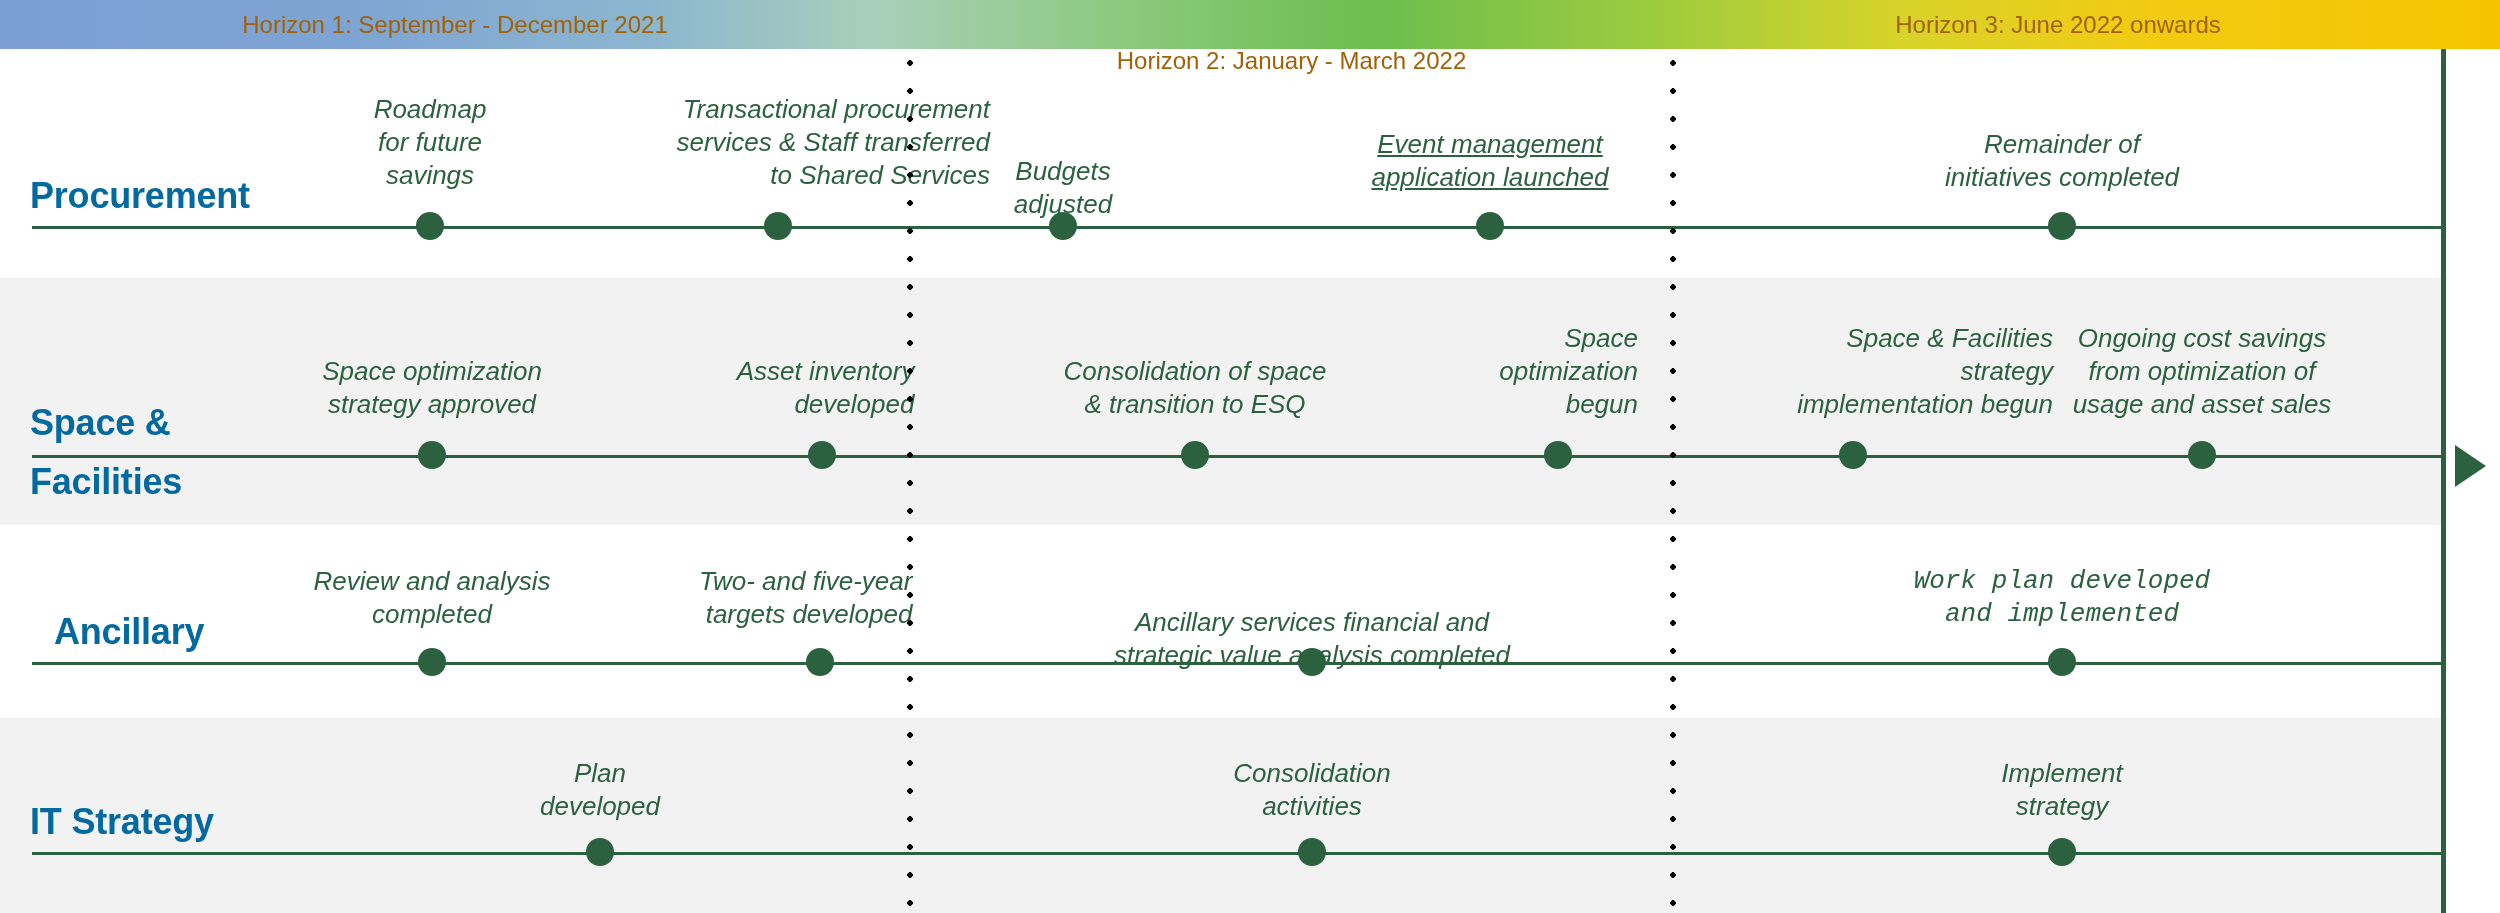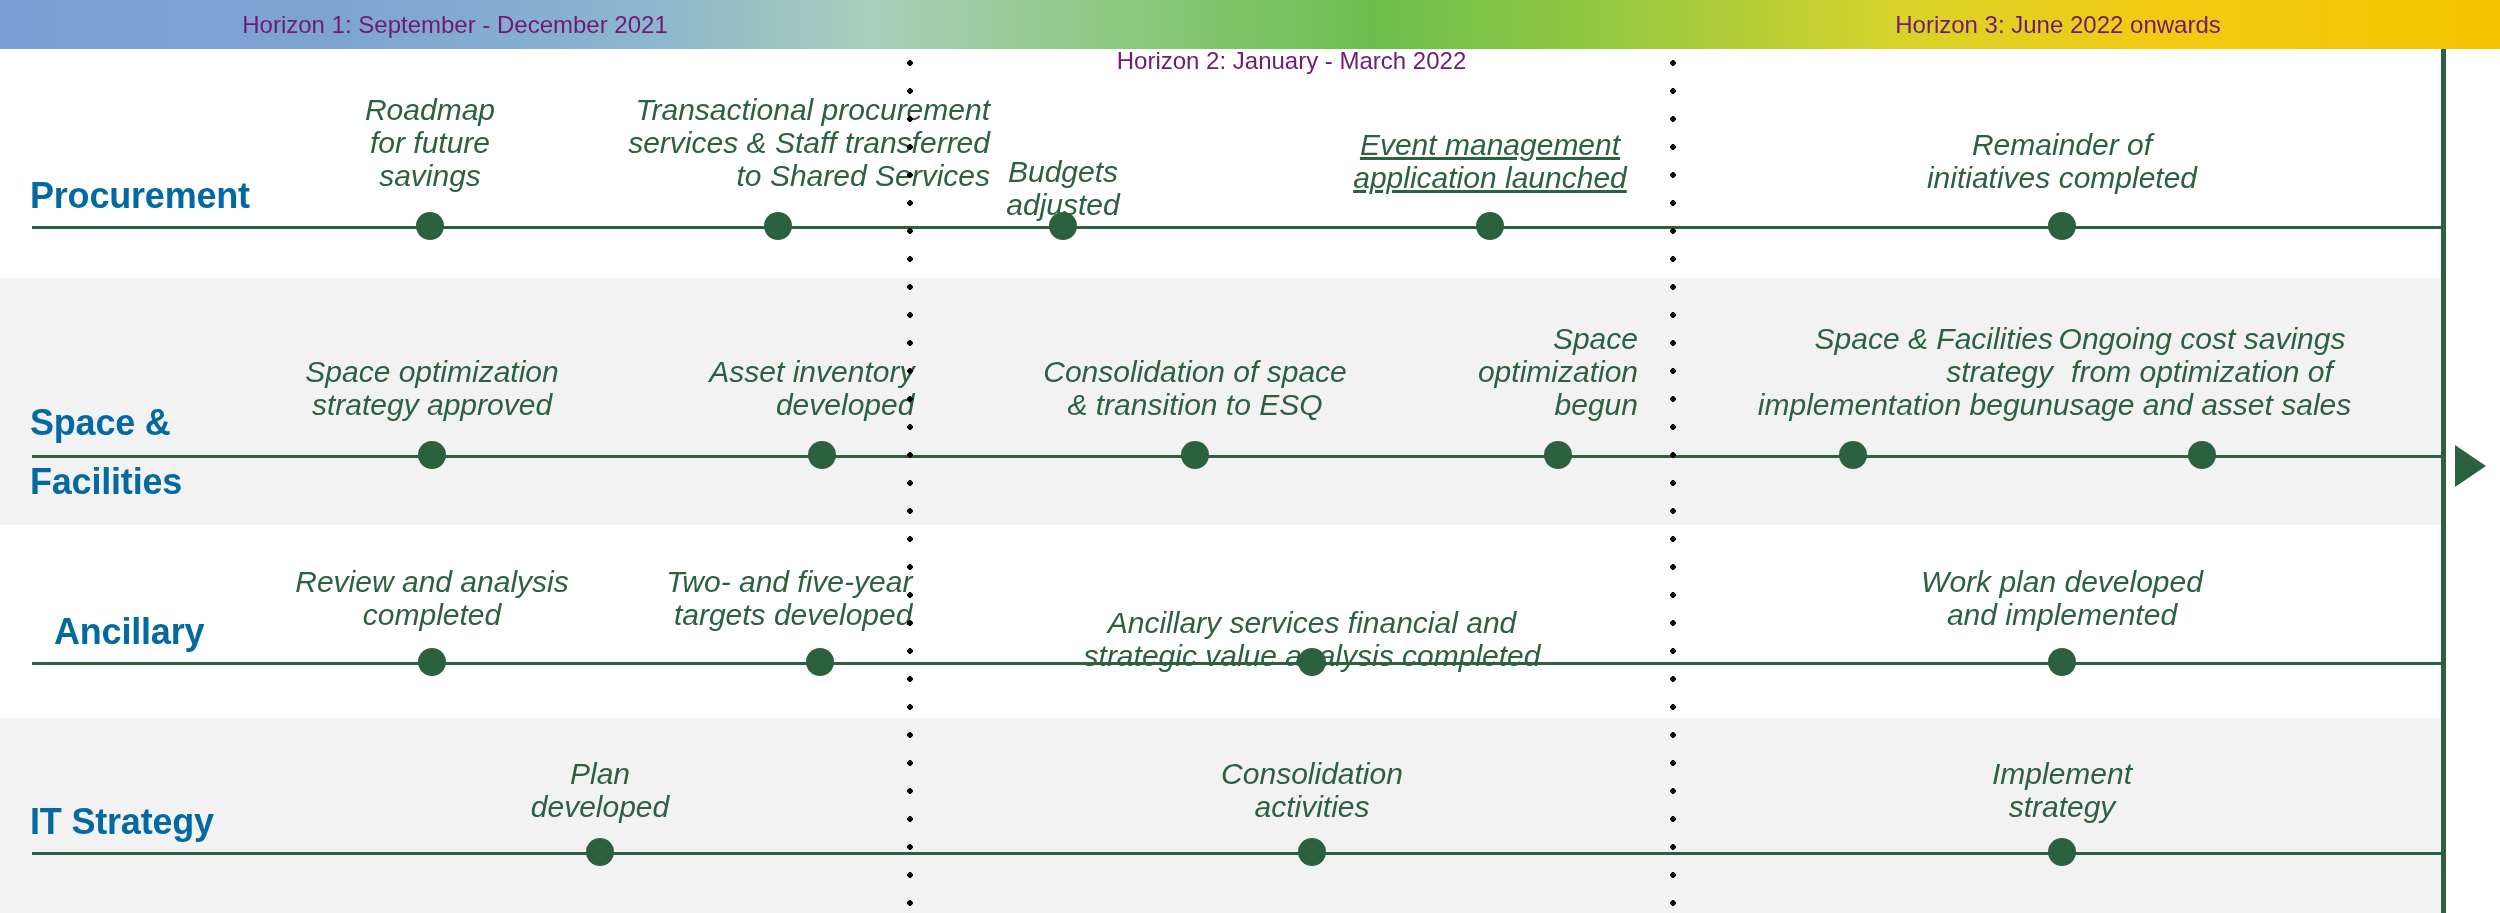--- a/index.html
+++ b/index.html
@@ -39,21 +39,21 @@
         #f2cb12 86%,
         #f5c400 100%);
   }
   .horizon-label {
     position: absolute;
     top: 0;
     height: 33px;
     line-height: 49px;
     text-align: center;
     font-size: 24px;
-    color: #701a75;
+    color: #a16207;
     white-space: nowrap;
     font-family: "Liberation Sans", sans-serif;
   }
   #hz1 { left: 0px;    width: 910px; }
   #hz2 { left: 910px;  width: 763px; margin-top: 36px; }
   #hz3 { left: 1673px; width: 770px; }
 
   
   .band {
     position: absolute;
@@ -94,21 +94,21 @@
     width: 28px; height: 28px;
     border-radius: 50%;
     background: #2c6140;
     transform: translate(-50%, -50%);
   }
 
   
   .caption {
     position: absolute;
     font-style: italic;
-    font-size: 30px;
+    font-size: 26px;
     line-height: 33px;
     color: #2c6140;
     text-align: center;
     white-space: pre-line;
     transform: translateX(-50%);
     font-family: "Liberation Sans", sans-serif;
   }
   .caption.right  { text-align: right; }
 
   
@@ -225,21 +225,21 @@
     <div class="dot" style="left:432px; top:662px;"></div>
 
     <div class="caption right" style="left:820px; top:565px; width:330px; transform:translateX(-72%);">Two- and five-year
 targets developed</div>
     <div class="dot" style="left:820px; top:662px;"></div>
 
     <div class="caption" style="left:1312px; top:565px; width:620px;margin-top:41px;">Ancillary services financial and
 strategic value analysis completed</div>
     <div class="dot" style="left:1312px; top:662px;"></div>
 
-    <div class="caption" style="left:2062px; top:565px; width:420px;">Work plan developed
+    <div class="caption" style="left:2062px; top:565px; width:420px;font-family:Liberation Mono, monospace;">Work plan developed
 and implemented</div>
     <div class="dot" style="left:2062px; top:662px;"></div>
   </div>
 
   <div class="row" style="top:0;height:913px;">
     <div class="row-rule" style="top:852px;"></div>
     <div class="row-label" style="top:802px;">IT Strategy</div>
 
     <div class="caption" style="left:600px; top:757px; width:300px;">Plan
 developed</div>

